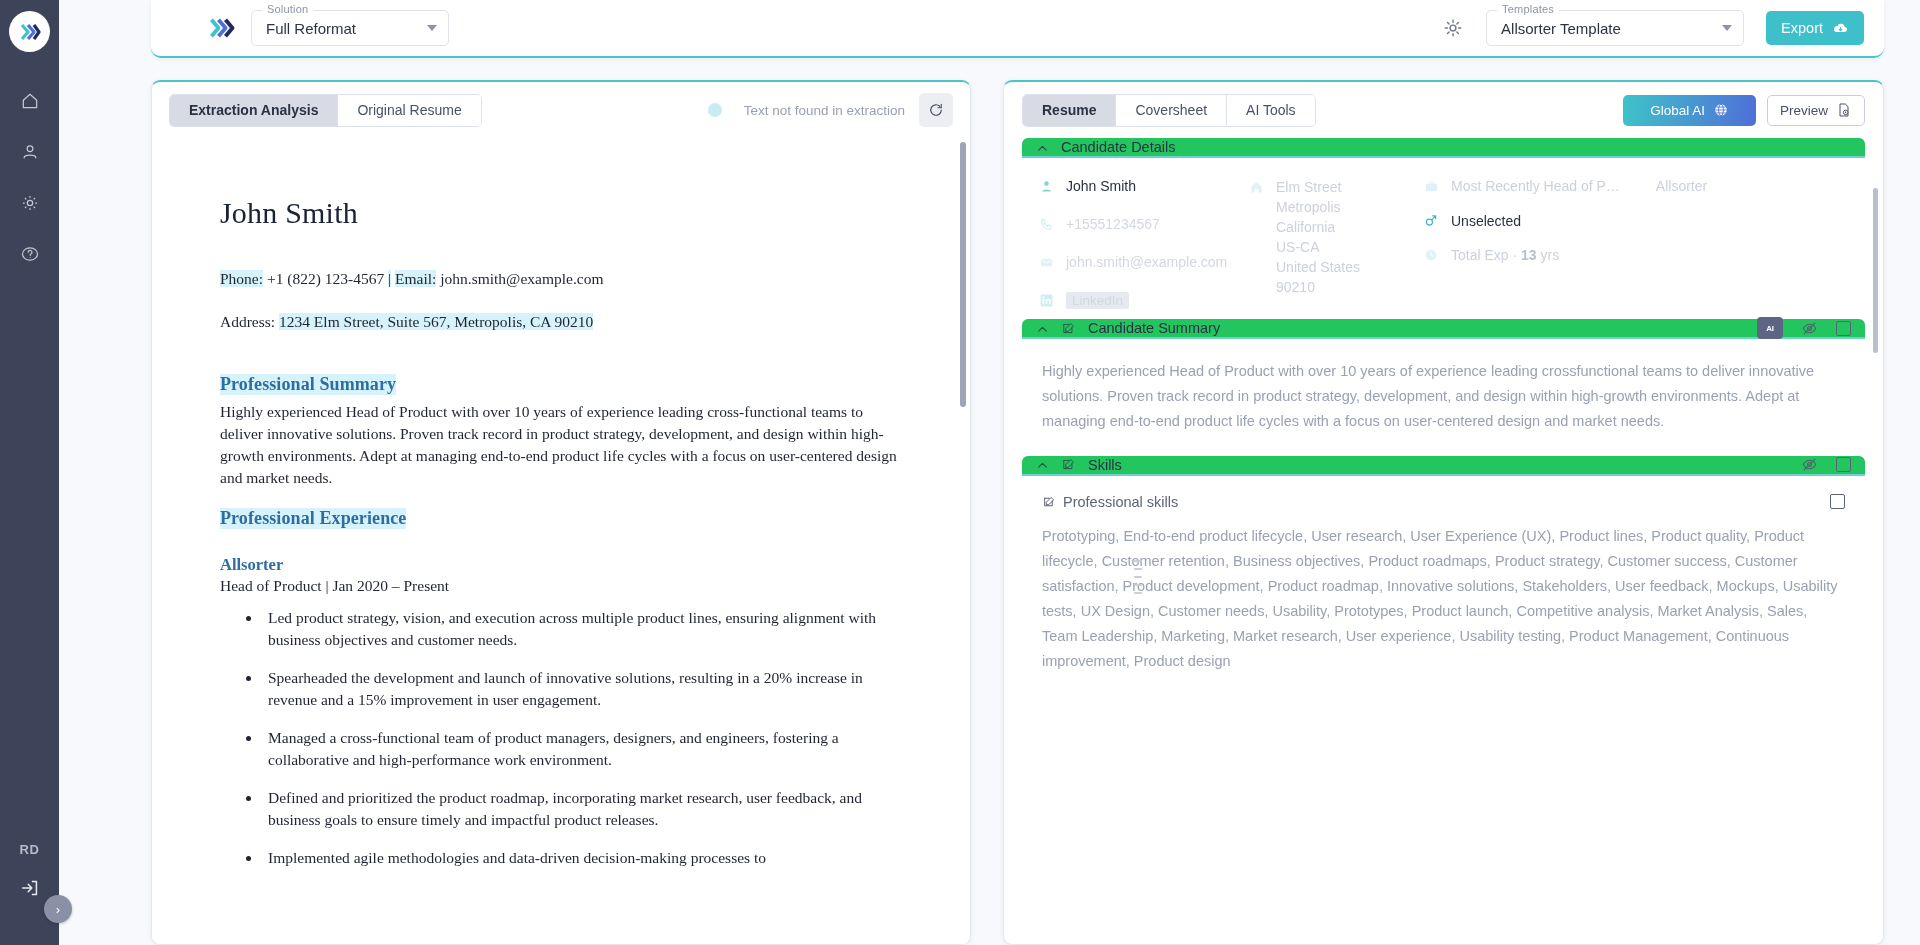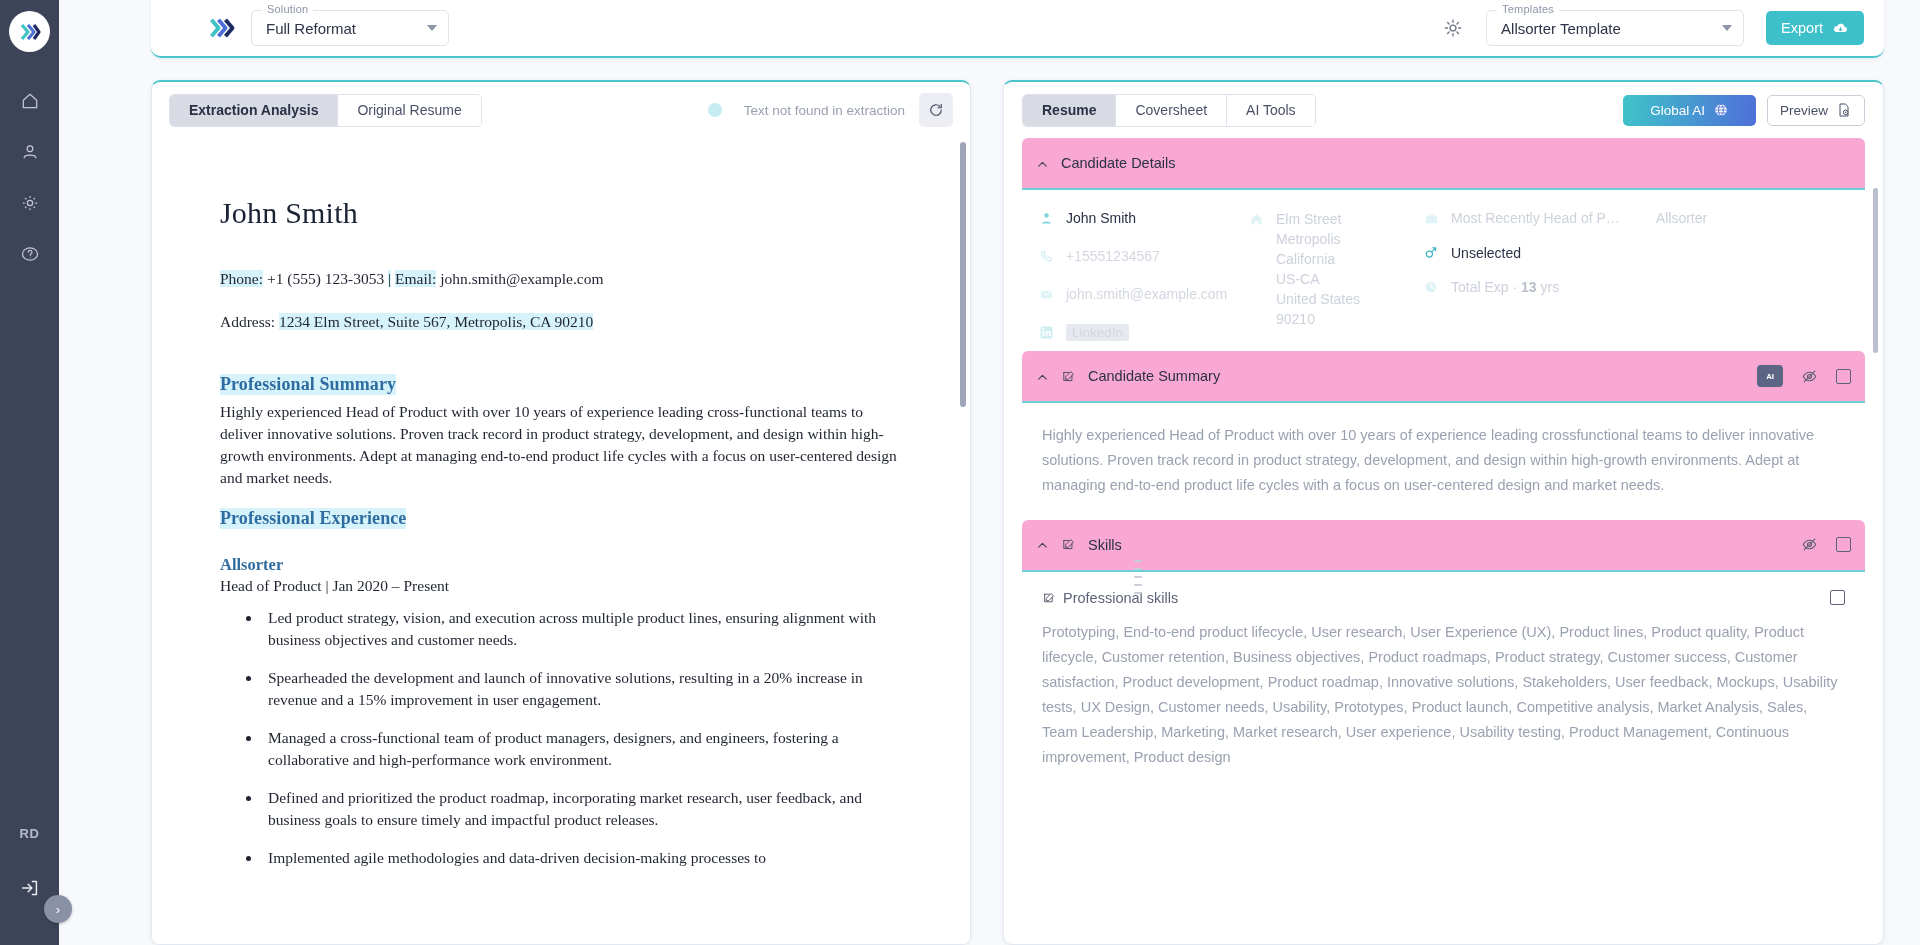--- a/index.html
+++ b/index.html
@@ -20,21 +20,21 @@
   }
   .sb-logo {
     width: 41px; height: 41px; border-radius: 50%;
     background: #ffffff; margin-top: 11px;
     display: flex; align-items: center; justify-content: center;
   }
   .sb-icons { margin-top: 36px; display: flex; flex-direction: column; gap: 25px; align-items: center; }
   .sb-ico { width: 26px; height: 26px; display: flex; align-items: center; justify-content: center; cursor: pointer; }
   .sb-ico svg { stroke: #c3c7d4; fill: none; stroke-width: 1.5; }
   .sb-initials {
-    position: absolute; bottom: 104px; left: 0; right: 0; text-align: center;
+    position: absolute; bottom: 88px; left: 0; right: 0; text-align: center;
     color: #b6bbc9; font-size: 13px; font-weight: bold; letter-spacing: .5px;
   }
   .sb-logout { position: absolute; bottom: 42px; left: 50%; transform: translateX(-50%); cursor: pointer; }
   .sb-logout svg { stroke: #e8eaf0; fill: none; stroke-width: 1.6; }
   .sb-expand {
     position: absolute; bottom: 22px; left: 44px;
     width: 28px; height: 28px; border-radius: 50%;
     background: #8a90a6; color: #fff;
     display: flex; align-items: center; justify-content: center;
     font-size: 13px; cursor: pointer; z-index: 30;
@@ -162,22 +162,22 @@
     font-family: "Liberation Sans", sans-serif;
   }
 
   
   .rp-body { flex: 1; overflow: hidden; padding: 0 18px 0 18px; position: relative; }
   .rp-scroll {
     position: absolute; right: 5px; top: 50px; width: 5px; height: 165px;
     background: #b9bfcd; border-radius: 3px;
   }
   .sec-head {
-    background: #f9a8d4; border-bottom: 2px solid #6ecfd6;
-    border-radius: 6px 6px 0 0; height: 52px;
+    background: #22c55e; border-bottom: 2px solid #6ecfd6;
+    border-radius: 6px 6px 0 0; height: 20px;
     display: flex; align-items: center; padding: 0 14px; gap: 12px;
     margin-bottom: 0;
   }
   .chev { width: 13px; height: 13px; display: block; }
   .chev svg { stroke: #3b4254; fill: none; stroke-width: 2; }
   .sec-title { font-size: 14.5px; color: #2b3145; }
   .pencil { display: flex; align-items: center; }
   .pencil svg { stroke: #3b4254; fill: none; stroke-width: 1.4; }
   .sec-tools { margin-left: auto; display: flex; align-items: center; gap: 18px; }
   .ai-chip {
@@ -329,21 +329,21 @@
           </button>
         </div>
 
         <div class="doc-wrap">
           <div class="doc-scroll"></div>
           <div class="doc">
             <h1>John Smith</h1>
 
             <p class="meta">
               <span class="hl">Phone:</span>
-              <span>+1 (555) 123-3053</span>
+              <span>+1 (822) 123-4567</span>
               <span class="hl">|</span>
               <span class="hl">Email:</span>
               <span>john.smith@example.com</span>
             </p>
 
             <p class="meta">
               <span>Address:</span>
               <span class="hl">1234 Elm Street, Suite 567, Metropolis, CA 90210</span>
             </p>
 

